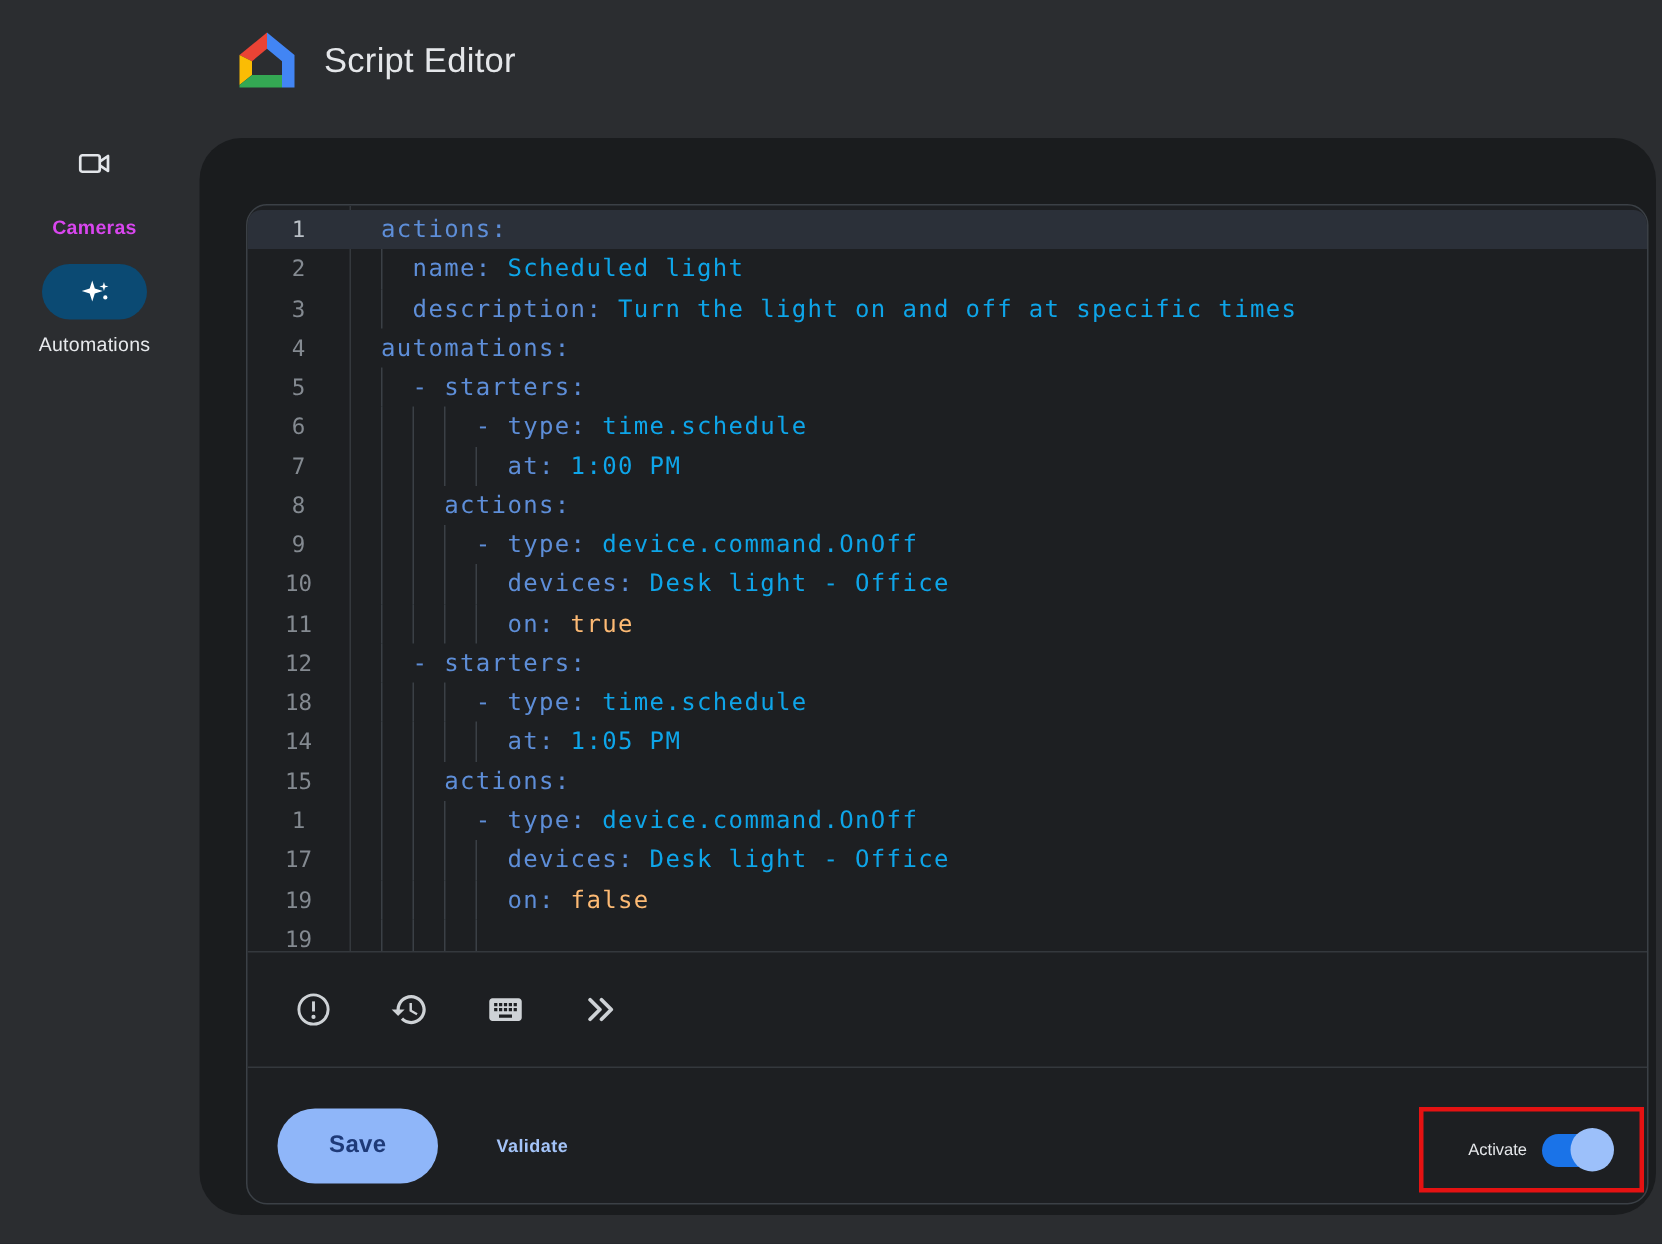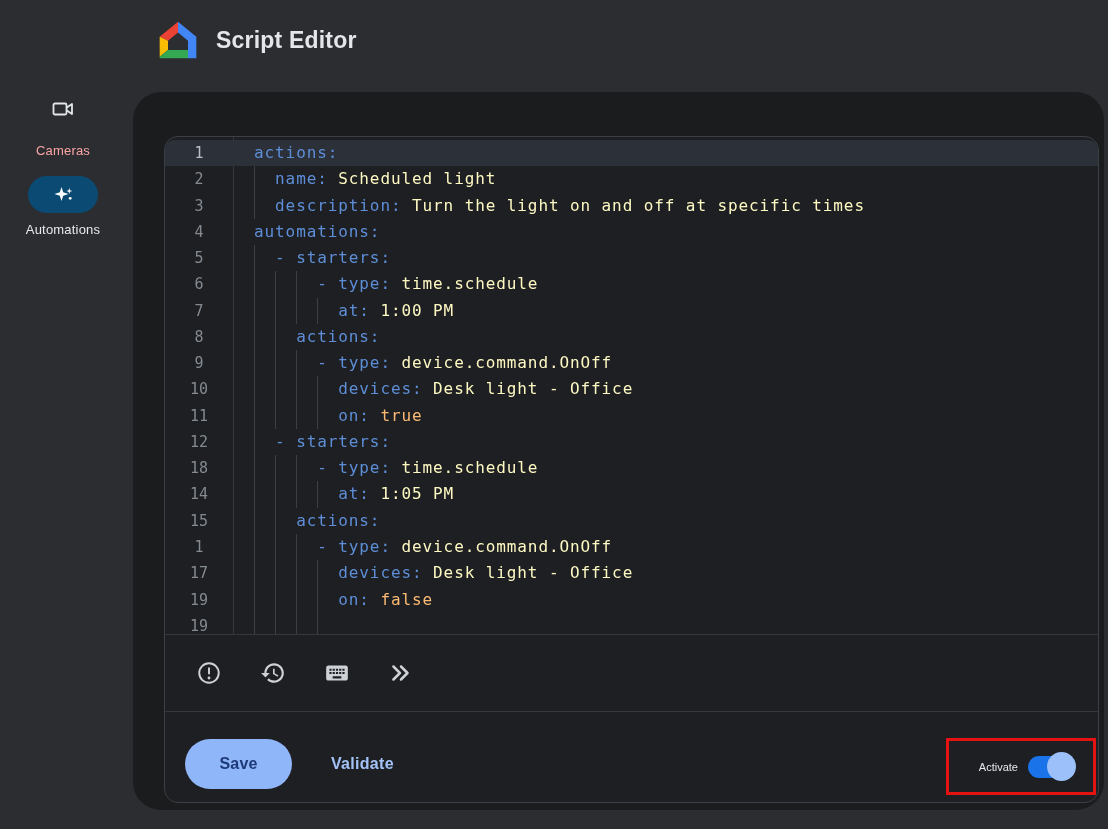--- a/index.html
+++ b/index.html
@@ -4,26 +4,26 @@
 <style>
   * { margin:0; padding:0; box-sizing:border-box; }
   html,body { background:#2b2d30; }
   .app {
     position:relative; width:1108px; height:829px; overflow:hidden;
     background:#2b2d30; font-family:"Liberation Sans", sans-serif;
   }
 
   
   .logo { position:absolute; left:158px; top:20px; width:40px; height:40px; }
-  .app-title { position:absolute; left:216px; top:27px; font-size:23px; font-weight:700; color:#e4e6e9; letter-spacing:0.2px; }
+  .app-title { position:absolute; left:216px; top:27px; font-size:23px; font-weight:400; color:#e4e6e9; letter-spacing:0.2px; }
 
   
   .side-item { position:absolute; left:0; width:126px; text-align:center; cursor:pointer; }
   .side-icon { display:inline-block; width:24px; height:24px; color:#e3e6ea; }
-  .side-label { display:block; font-size:13px; color:#fca5a5; letter-spacing:0.2px; }
+  .side-label { display:block; font-size:13px; color:#d946ef; letter-spacing:0.2px;font-weight:bold; }
   .item-cameras { top:97px; }
   .item-cameras .side-label { margin-top:18px; }
   .pill { position:absolute; left:28px; top:176px; width:70px; height:37px; border-radius:19px;
           background:#0b4a73; display:flex; align-items:center; justify-content:center; cursor:pointer; }
   .pill .side-icon { color:#fff; }
   .label-automations { position:absolute; left:0; top:222px; width:126px; text-align:center;
           font-size:13px; color:#e7e9ec; letter-spacing:0.2px; }
 
   
   .panel { position:absolute; left:133px; top:92px; width:971px; height:718px;
@@ -37,38 +37,38 @@
   .gutter-sep { position:absolute; left:68px; top:0; bottom:0; width:1px; background:#34383d; }
   .line { display:flex; height:26.28px; position:relative; }
   .line .num { width:68px; flex:0 0 68px; text-align:center; font-family:"DejaVu Sans Mono", monospace;
                font-size:15px; line-height:26.28px; color:#848a91; }
   .line .code { flex:1; position:relative; font-family:"DejaVu Sans Mono", monospace; font-size:16px;
                 letter-spacing:0.9px; line-height:26.28px; white-space:pre; padding-left:21px; color:#c6cad0; }
   .line.active { background:#2b3039; border-radius:9px 9px 0 0; }
   .line.active .num { color:#bac0c7; }
   .guide { position:absolute; top:0; height:100%; width:1px; background:#3b4046; }
   .seg-key { color:#5e8ed8; }
-  .seg-str { color:#fef9c3;text-align:right; }
+  .seg-str { color:#0ea5e9;text-align:right; }
   .seg-bool { color:#fdba74; }
 
   
   .toolbar { height:77px; border-top:1px solid #34383d; display:flex; align-items:center;
              padding-left:30px; gap:36px; }
   .tool-btn { width:28px; height:28px; background:none; border:none; color:#ced2d6; cursor:pointer;
               display:flex; align-items:center; justify-content:center; padding:0; }
   .tool-btn svg { width:26px; height:26px; }
 
   
   .actionbar { flex:1; position:relative; border-top:1px solid #34383d; }
   .save-btn { position:absolute; left:20px; top:27px; width:107px; height:50px; border:none;
               border-radius:25px; background:#8fb6f9; color:#1e3a78; font-family:"Liberation Sans", sans-serif;
               font-size:16px; font-weight:700; letter-spacing:0.2px; cursor:pointer; }
   .validate-btn { position:absolute; left:152px; top:27px; height:50px; line-height:50px; padding:0 14px;
               background:none; border:none; color:#a3c3f8; font-family:"Liberation Sans", sans-serif;
-              font-size:16px; font-weight:700; letter-spacing:0.3px; cursor:pointer; }
+              font-size:12px; font-weight:700; letter-spacing:0.3px; cursor:pointer; }
   .activate-box { position:absolute; left:781px; top:26px; width:150px; height:57px;
               border:3px solid #e51212; display:flex; align-items:center; justify-content:flex-end;
               padding-right:19px; gap:10px; }
   .activate-label { font-size:11px; color:#e6e8eb;text-align:right; }
   .toggle { position:relative; width:46px; height:22px; border-radius:11px; background:#1a73e8; cursor:pointer; }
   .toggle .knob { position:absolute; right:-2px; top:-3.5px; width:29px; height:29px;
               border-radius:50%; background:#9cc0fa; }
 </style>
 </head>
 <body>

